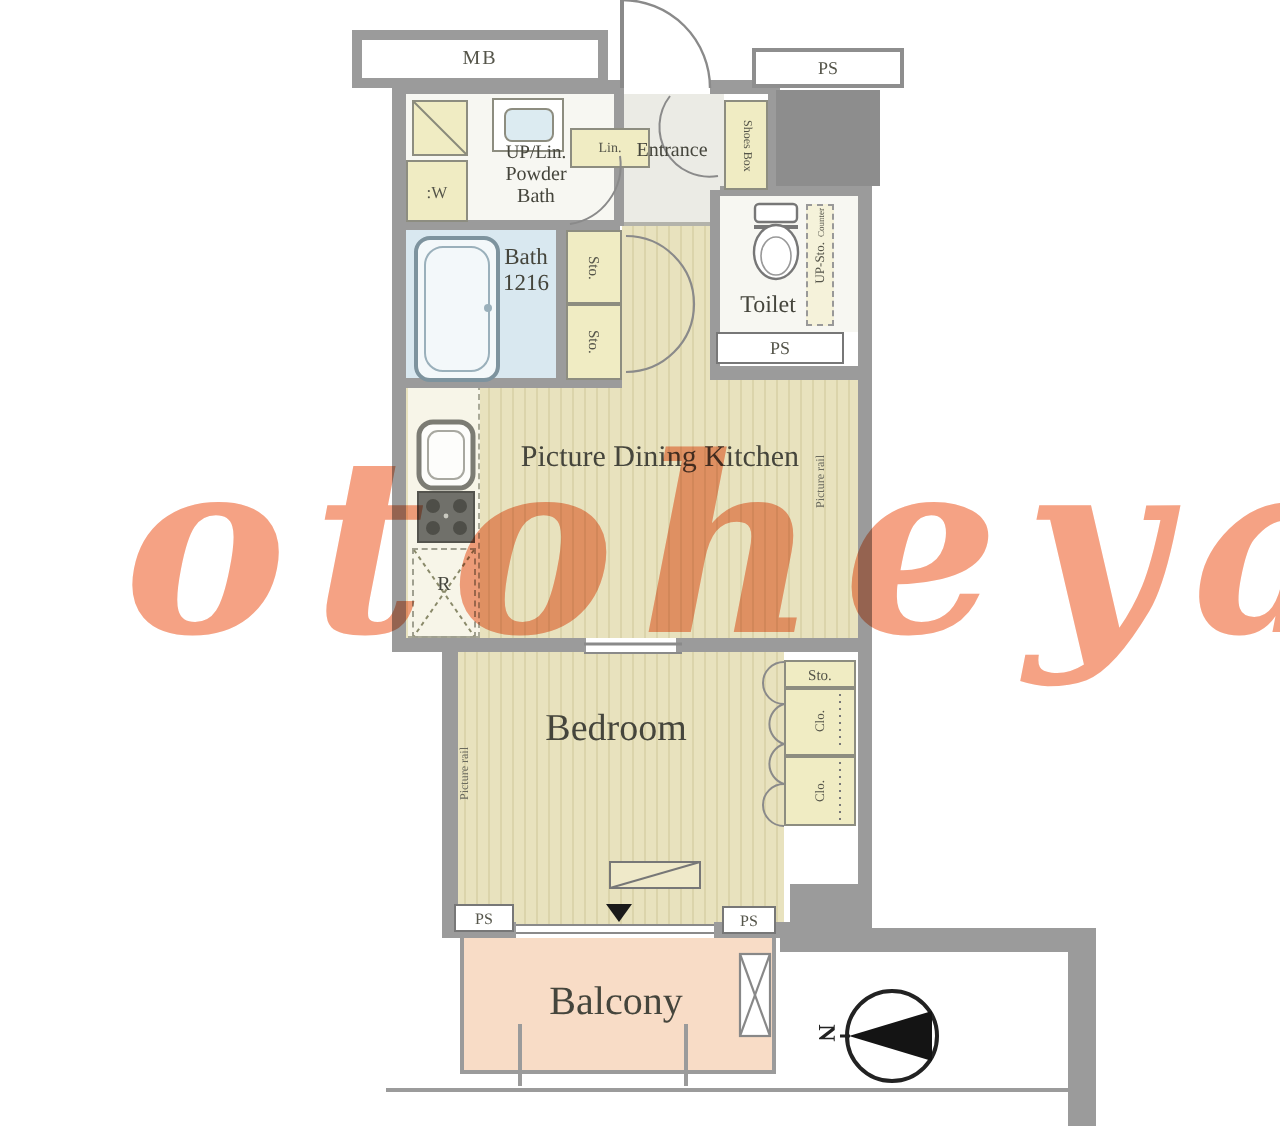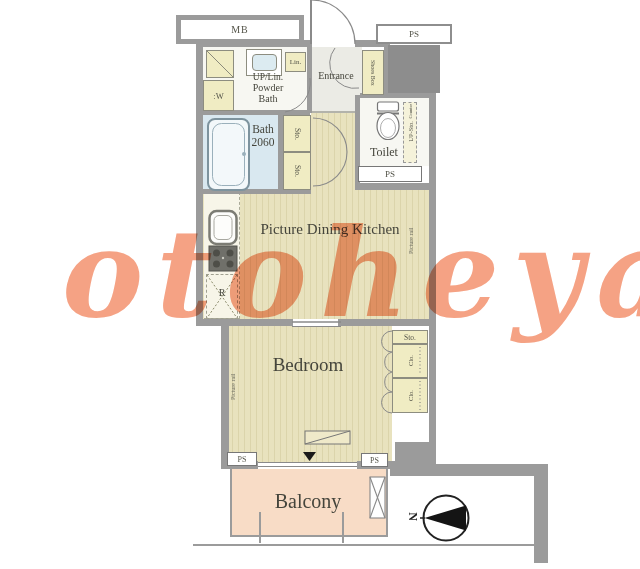--- a/index.html
+++ b/index.html
@@ -80,21 +80,21 @@
     <span class="small" style="font-size:8px;">PS</span>
   </div>
 
   <div class="bx" style="left:206px;top:50px;width:28px;height:28px;"></div>
   <div class="bx" style="left:203px;top:80px;width:31px;height:31px;">
     <span class="small" style="font-size:8.5px;">:W</span>
   </div>
   <div class="bx whitebx" style="left:246px;top:49px;width:36px;height:27px;">
     <div style="width:23px;height:15px;background:#dcebf1;border:1px solid #8d8d80;border-radius:4px;"></div>
   </div>
-  <div class="bx" style="left:285px;top:52px;width:21px;height:20px;">
+  <div class="bx" style="left:285px;top:64px;width:40px;height:20px;">
     <span class="small" style="font-size:7px;">Lin.</span>
   </div>
 
   <div class="bx" style="left:362px;top:50px;width:22px;height:45px;">
     <span class="small v" style="font-size:6px;">Shoes Box</span>
   </div>
   <div class="bx" style="left:283px;top:115px;width:28px;height:37px;">
     <span class="small v" style="font-size:7.5px;">Sto.</span>
   </div>
   <div class="bx" style="left:283px;top:152px;width:28px;height:38px;">
@@ -209,21 +209,21 @@
       <polygon points="424.5,518 466,505.5 466,530.5" fill="#141414"></polygon>
       <line x1="420" y1="518" x2="425" y2="518" stroke="#222" stroke-width="1.5"></line>
     </g>
   </svg>
 
   <div class="lbl" style="left:234px;top:72px;width:68px;font-size:9.5px;">UP/Lin.</div>
   <div class="lbl" style="left:234px;top:83px;width:68px;font-size:10px;">Powder</div>
   <div class="lbl" style="left:234px;top:94px;width:68px;font-size:10px;">Bath</div>
   <div class="lbl" style="left:310px;top:71px;width:52px;font-size:10px;">Entrance</div>
   <div class="lbl" style="left:240px;top:123px;width:46px;font-size:11.5px;">Bath</div>
-  <div class="lbl" style="left:240px;top:136px;width:46px;font-size:11.5px;">2060</div>
+  <div class="lbl" style="left:240px;top:136px;width:46px;font-size:11.5px;">1216</div>
   <div class="lbl" style="left:358px;top:146px;width:52px;font-size:12px;">Toilet</div>
   <div class="lbl" style="left:230px;top:221px;width:200px;font-size:15px;">Picture Dining Kitchen</div>
   <div class="lbl vu" style="left:408px;top:212px;height:58px;font-size:6px;color:#6a6a5e;">Picture rail</div>
   <div class="lbl" style="left:206px;top:288px;width:32px;font-size:10px;">R</div>
   <div class="lbl" style="left:238px;top:355px;width:140px;font-size:19px;">Bedroom</div>
   <div class="lbl vu" style="left:230px;top:352px;height:70px;font-size:6px;color:#6a6a5e;">Picture rail</div>
   <div class="lbl" style="left:262px;top:491px;width:92px;font-size:20px;">Balcony</div>
   <div class="lbl" style="left:406px;top:510px;width:14px;font-size:12px;font-weight:bold;transform:rotate(90deg);color:#222;">N</div>
 
   <div class="watermark">otoheya</div>

